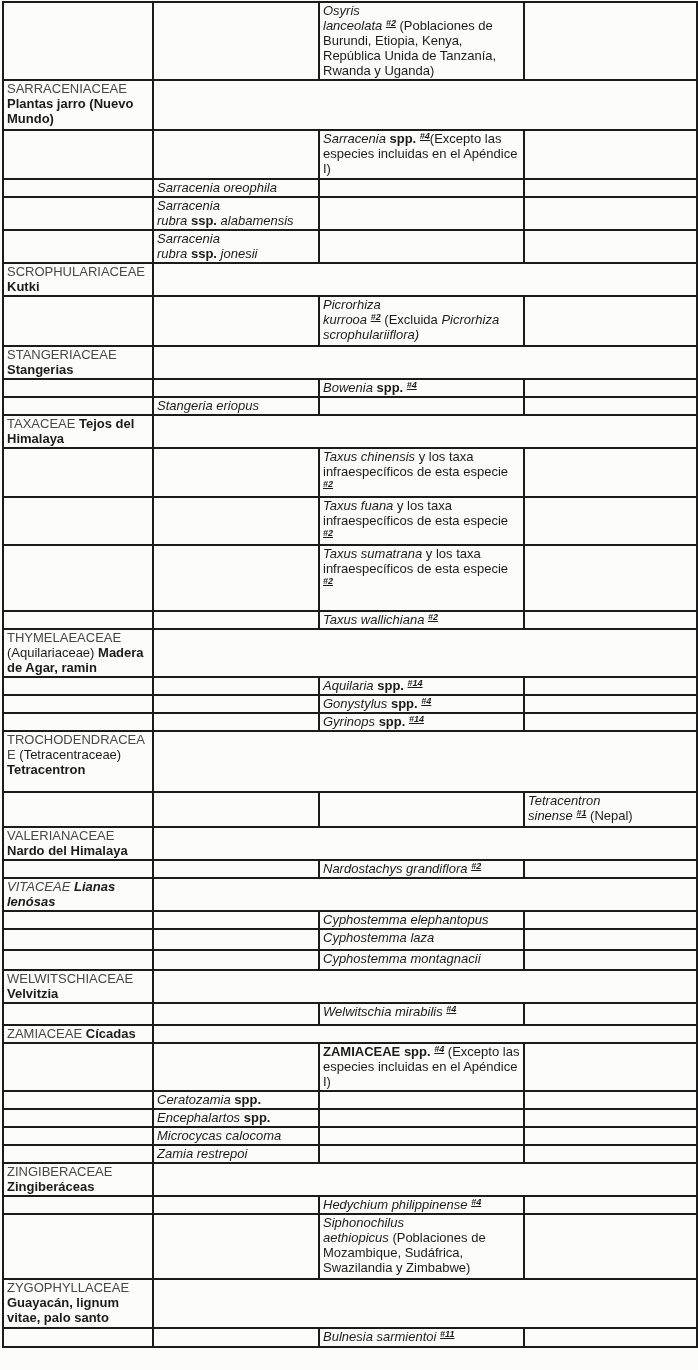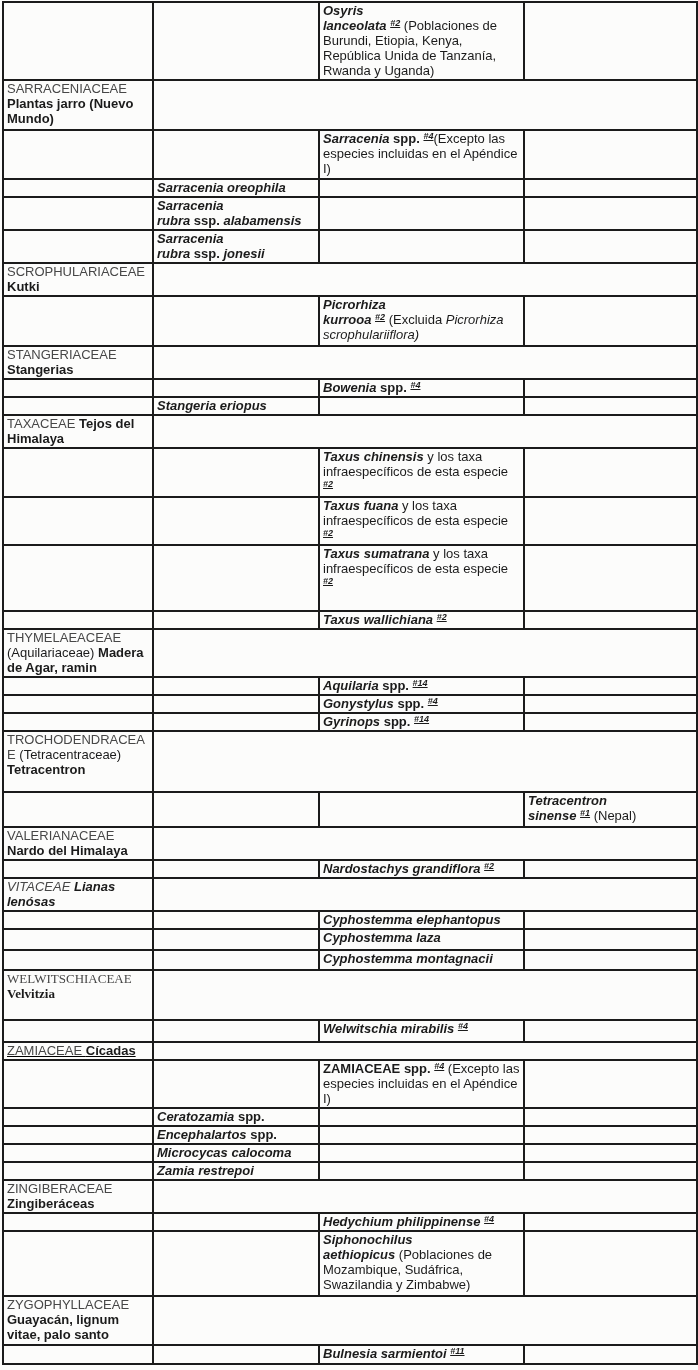--- a/index.html
+++ b/index.html
@@ -16,21 +16,21 @@
     vertical-align:top;
     padding:0 3px 1px 3px;
     font-size:13px;line-height:15px;
     color:#1b1b1b;
     overflow:hidden;
     overflow-wrap:break-word;
     word-wrap:break-word;
   }
   .seg-f{color:#474747;}
   .seg-b{font-weight:700;}
-  .seg-sci{font-weight:700;font-style:italic;}
+  .seg-sci{font-weight:400;font-style:italic;}
   .seg-i{font-style:italic;}
   sup.seg-sup{
     font-size:9px;font-weight:700;font-style:italic;
     text-decoration:underline;
     line-height:0;vertical-align:4px;
   }
 </style>
 </head>
 <body>
 
@@ -188,31 +188,31 @@
           <td></td>
           <td><span class="seg-sci">Cyphostemma laza</span></td>
           <td></td>
         </tr>
         <tr style="height: 20px;">
           <td></td>
           <td></td>
           <td><span class="seg-sci">Cyphostemma montagnacii</span></td>
           <td></td>
         </tr>
-        <tr style="height: 50px; font-family: Liberation Serif, serif;">
+        <tr style="height: 33px;">
           <td><span class="seg-f">WELWITSCHIACEAE </span><span class="seg-b">Velvitzia</span></td>
           <td colspan="3"></td>
         </tr>
         <tr style="height: 22px;">
           <td></td>
           <td></td>
           <td><span class="seg-sci">Welwitschia mirabilis </span><sup class="seg-sup">#4</sup></td>
           <td></td>
         </tr>
-        <tr style="height: 17px; text-decoration: underline;">
+        <tr style="height: 17px;">
           <td><span class="seg-f">ZAMIACEAE </span><span class="seg-b"> Cícadas</span></td>
           <td colspan="3"></td>
         </tr>
         <tr style="height: 38px; padding-left: 16px;">
           <td></td>
           <td></td>
           <td><span class="seg-b">ZAMIACEAE spp. </span><sup class="seg-sup">#4</sup><span class="seg-p"> (Excepto las especies incluidas en el Apéndice I)</span></td>
           <td></td>
         </tr>
         <tr style="height: 17px;">

